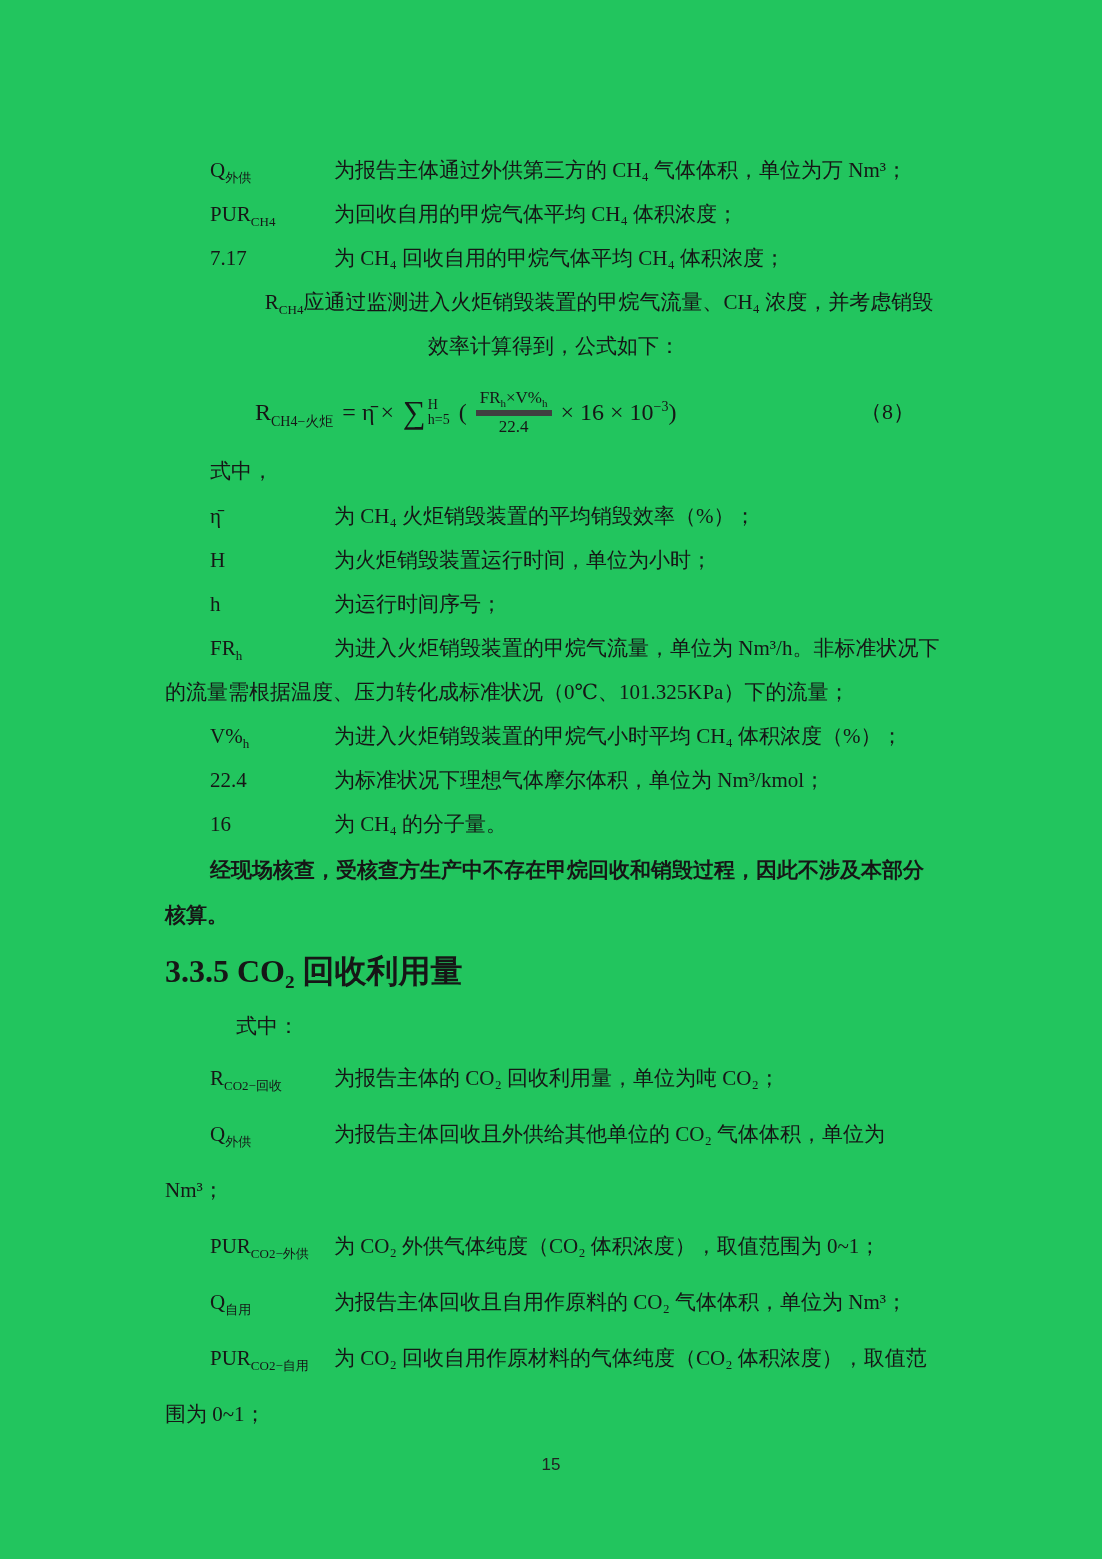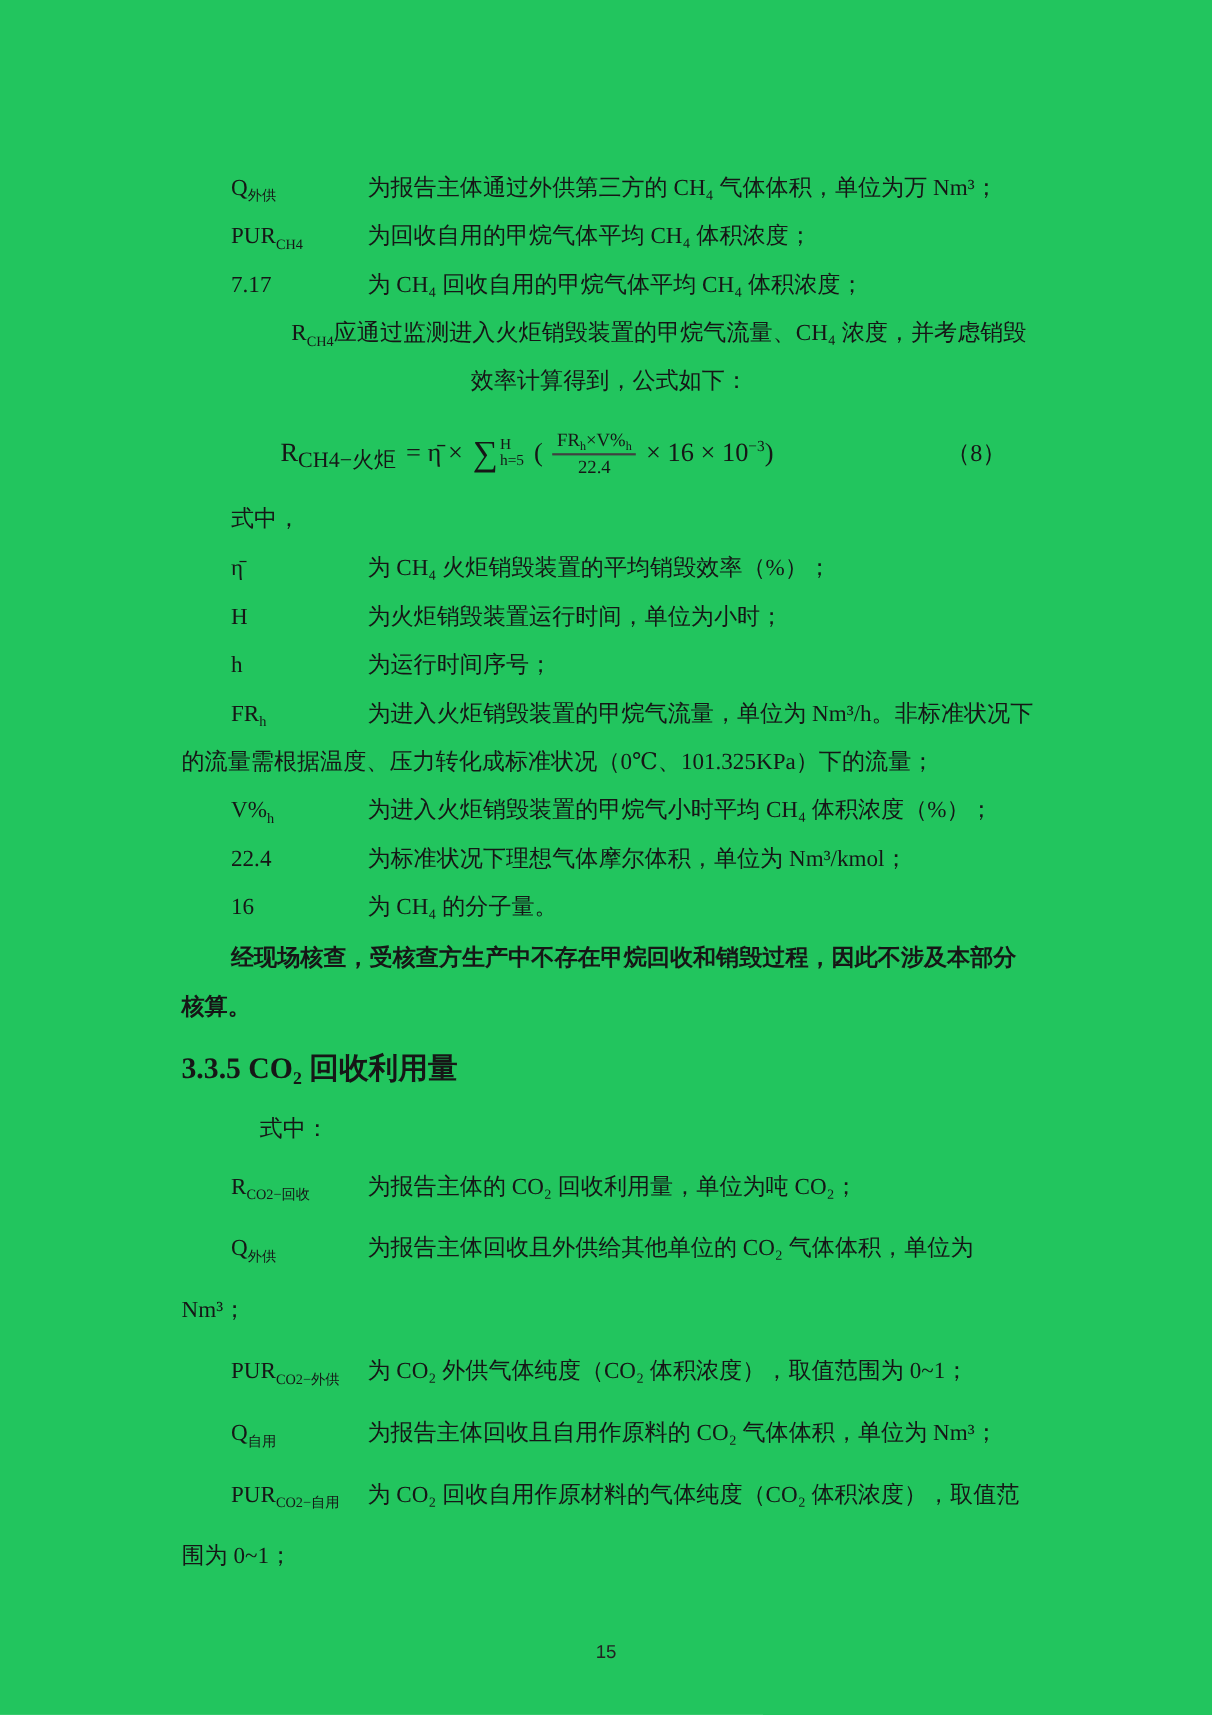--- a/index.html
+++ b/index.html
@@ -19,38 +19,38 @@
 
   .para { line-height:44px; text-indent:90px;text-align:center; }
   .shizhong { line-height:46px; margin-left:45px; }
   .sz2 { line-height:48px; margin-left:71px; }
 
   
   .formula { position:relative; display:flex; align-items:center; gap:9px; font-size:24px; }
   .f8 { margin:12px 0 4px 90px; height:64px; }
   .f9 { margin:10px 0 2px 45px; height:56px; }
   .fpart { white-space:nowrap; }
-  sub.fs { font-size:20px; line-height:0; }
+  sub.fs { font-size:14px; line-height:0; }
   sup.fsup { font-size:14px; line-height:0; }
   .sum { display:inline-flex; align-items:center; }
   .sigma { font-size:32px; line-height:1; }
   .limits { display:inline-flex; flex-direction:column; justify-content:center; margin-left:2px; }
   .limits span { font-size:14px; line-height:15px; }
   .frac { display:inline-flex; flex-direction:column; align-items:center; text-align:center; }
-  .frac .top-line { display:block; font-size:17px; line-height:22px; border-bottom:2px solid #404040; padding:0 4px 1px 4px; white-space:nowrap; }
+  .frac .top-line { display:block; font-size:17px; line-height:22px; border-bottom:6px solid #404040; padding:0 4px 1px 4px; white-space:nowrap; }
   .frac .top-line sub { font-size:11px; line-height:0; }
   .frac .bot-line { display:block; font-size:17px; line-height:22px; }
   .eqnum { position:absolute; right:28px; top:50%; transform:translateY(-50%); font-size:22px; }
 
   .note { font-weight:bold; line-height:45px; text-indent:45px; margin-top:2px; }
-  .heading { font-size:27px; font-weight:bold; line-height:34px; margin:16px 0 14px 0; }
+  .heading { font-size:32px; font-weight:bold; line-height:34px; margin:16px 0 14px 0; }
 
   .co2-row { line-height:56px; font-size:21px; }
 
-  .footer { position:absolute; top:1492px; left:0; width:100%; text-align:center;
+  .footer { position:absolute; top:1455px; left:0; width:100%; text-align:center;
     font-family:"Liberation Sans","DejaVu Sans",sans-serif; font-size:17px; color:#222; }
 </style>
 </head>
 <body>
 
 <div class="page">
   <main class="content">
 
     <p class="def-row">
       <span class="term"><span>Q</span><sub class="ts">外供</sub></span><span class="def">为报告主体通过外供第三方的 CH₄ 气体体积，单位为万 Nm³；</span>

